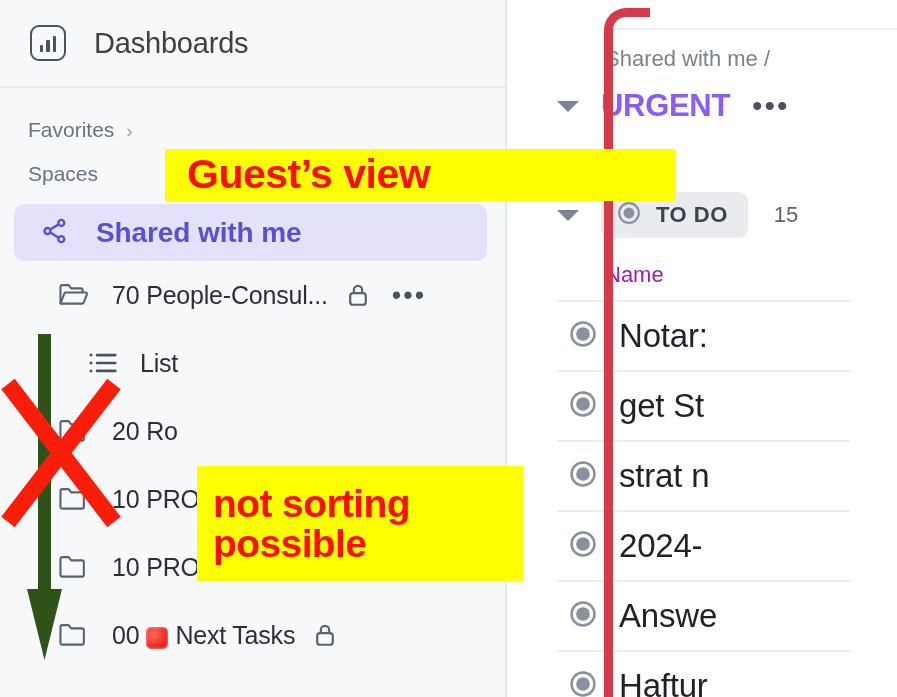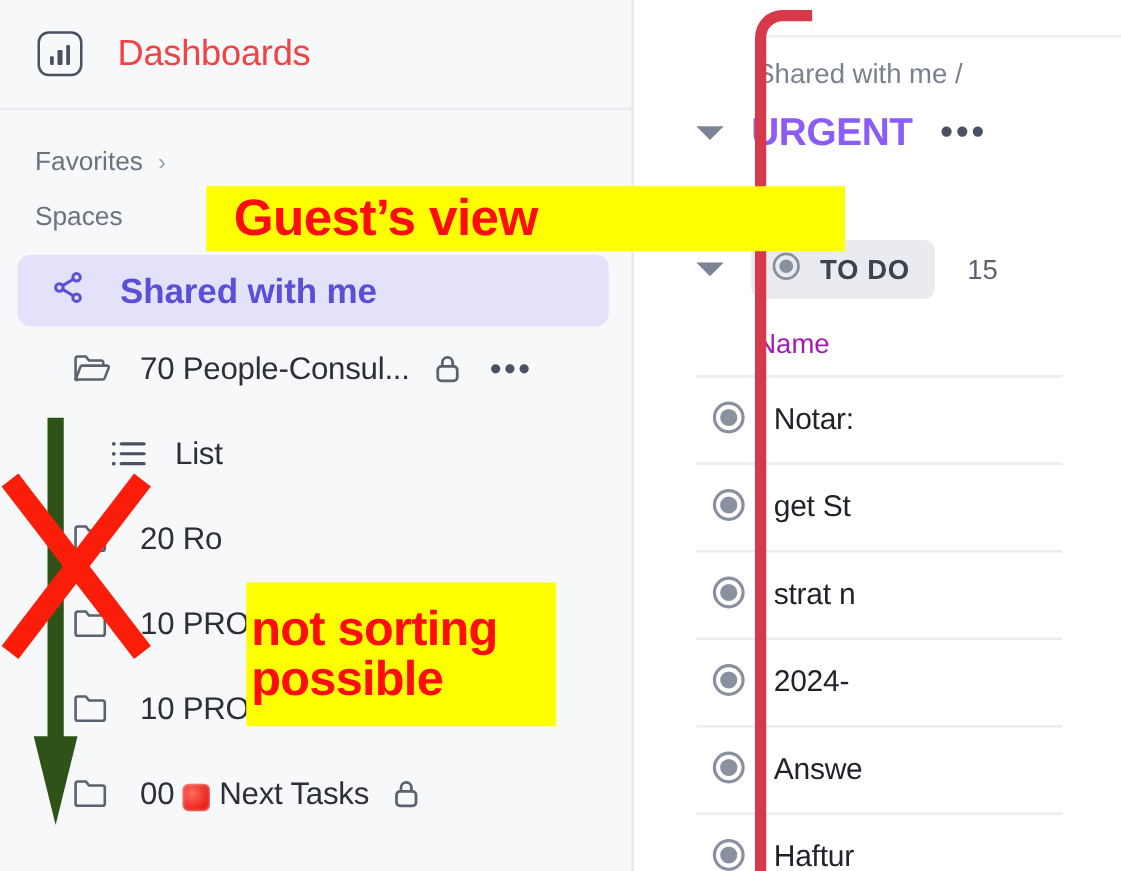--- a/index.html
+++ b/index.html
@@ -55,21 +55,21 @@
     background: #4a5160;
     margin: 0 1.5px;
     border-radius: 1px;
   }
   .dash-icon i:nth-child(1) { height: 7px; }
   .dash-icon i:nth-child(2) { height: 12px; }
   .dash-icon i:nth-child(3) { height: 16px; }
   .sb-header-title {
     margin-left: 28px;
     font-size: 29px;
-    color: #ef4444;
+    color: #404040;
     letter-spacing: -0.2px;
   }
 
   .sb-body { padding-top: 22px; position: relative; }
 
   .sb-favorites {
     display: flex;
     align-items: center;
     padding-left: 28px;
     height: 40px;
@@ -241,21 +241,21 @@
   .task-row {
     height: 70px;
     display: flex;
     align-items: center;
     padding-left: 12px;
     border-top: 2px solid #ededf0;
     box-sizing: border-box;
   }
   .task-name {
     margin-left: 22px;
-    font-size: 24px;
+    font-size: 33px;
     color: #1f2229;
     white-space: nowrap;
     letter-spacing: -0.2px;
   }
   .redline {
     position: absolute;
     left: 604px; top: 8px;
     width: 46px; height: 700px;
     border-left: 9px solid #d6394a;
     border-top: 9px solid #d6394a;
@@ -272,21 +272,21 @@
   }
   .hl-text {
     color: #ff0d0d;
     font-weight: bold;
     font-family: "Liberation Sans", sans-serif;
     white-space: pre;
     line-height: 1.02;
   }
   #hl-guest { left: 165px; top: 149px; width: 511px; height: 52px; padding-left: 22px; }
   #hl-guest .hl-text { font-size: 41px; letter-spacing: -0.5px; }
-  #hl-sort { left: 197px; top: 466px; width: 248px; height: 115px; padding-left: 4px; }
+  #hl-sort { left: 197px; top: 466px; width: 326px; height: 115px; padding-left: 16px; }
   #hl-sort .hl-text { font-size: 39px; letter-spacing: -0.6px; }
 
   .green-arrow { position: absolute; left: 24px; top: 334px; width: 44px; height: 330px; }
   .red-x { position: absolute; left: 0px; top: 370px; width: 122px; height: 165px; }
 </style>
 </head>
 <body>
 
 <div id="app">
 

